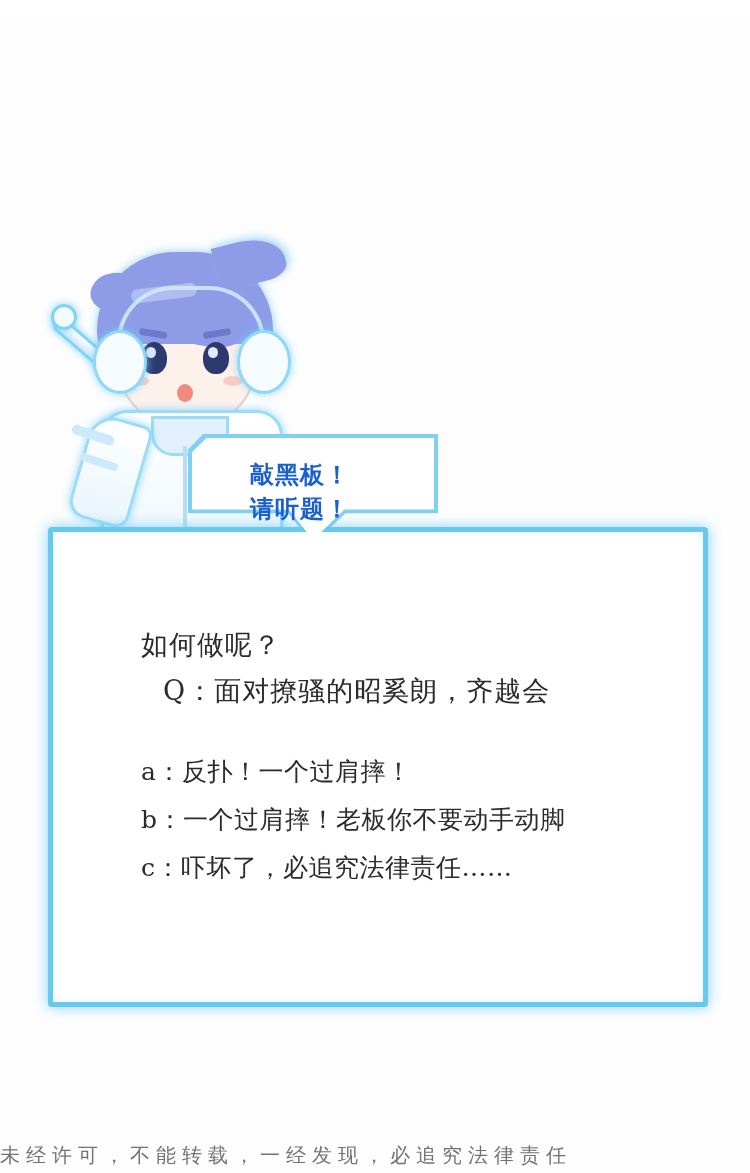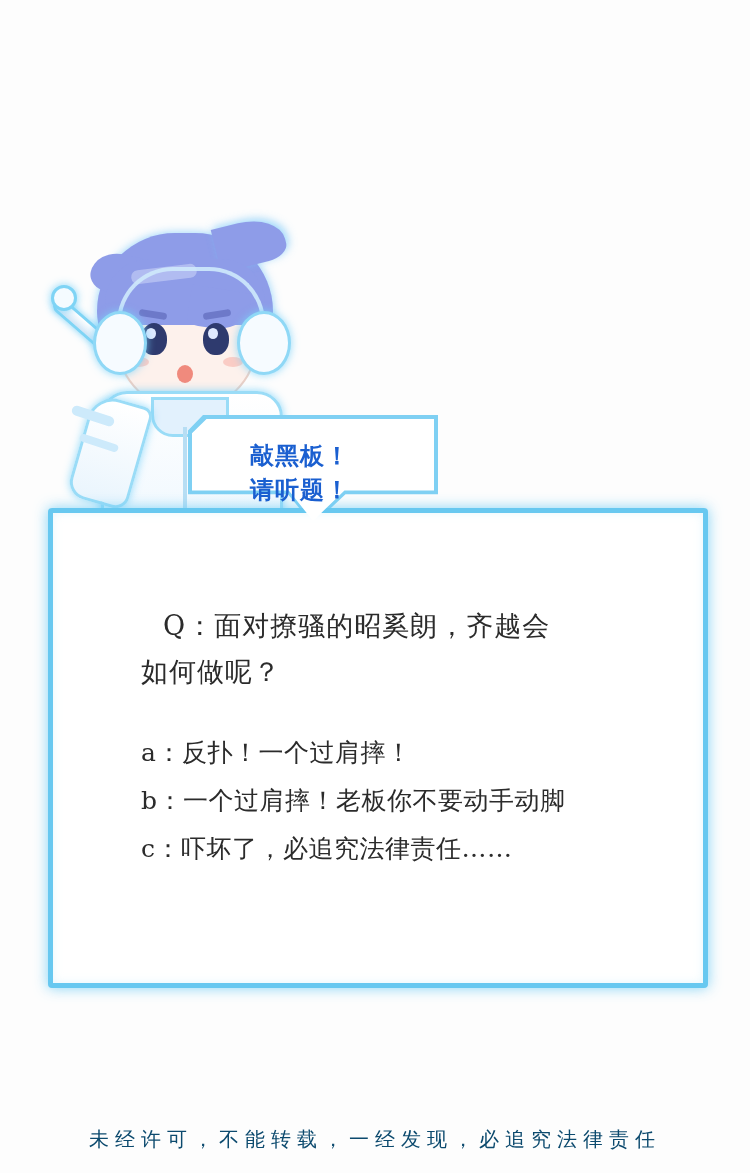--- a/index.html
+++ b/index.html
@@ -12,20 +12,21 @@
     height: 1173px;
     position: relative;
     overflow: hidden;
     font-family: "Liberation Sans", sans-serif;
   }
 
   .page {
     position: absolute;
     inset: 0;
     background: #fdfdfd;
+    margin-top: 19px;
   }
 
   
   .character {
     position: absolute;
     left: 55px;
     top: 215px;
     width: 270px;
     height: 320px;
   }
@@ -346,23 +347,23 @@
     font-size: 25px;
     line-height: 48px;
     letter-spacing: 0.5px;
   }
 
   
   .footer-note {
     position: absolute;
     left: 0;
     right: 0;
-    bottom: 20px;
-    text-align: center;
-    color: #0c4a6e;
+    bottom: 4px;
+    text-align: left;
+    color: #737373;
     font-family: "DejaVu Sans", "Liberation Sans", sans-serif;
     font-size: 20px;
     letter-spacing: 6px;
     white-space: nowrap;
   }
 </style>
 </head>
 <body>
 
 <div class="page">
@@ -403,22 +404,22 @@
     <div class="speech-border"></div>
     <div class="speech-inner"></div>
     <div class="speech-text">
       <div>敲黑板！</div>
       <div>请听题！</div>
     </div>
   </div>
 
   <div class="board">
     <div class="board-inner">
+      <div class="q-line second">如何做呢？</div>
       <div class="q-line indent">Q：面对撩骚的昭奚朗，齐越会</div>
-      <div class="q-line second">如何做呢？</div>
 
       <div class="options">
         <div class="opt">a：反扑！一个过肩摔！</div>
         <div class="opt">b：一个过肩摔！老板你不要动手动脚</div>
         <div class="opt">c：吓坏了，必追究法律责任……</div>
       </div>
     </div>
   </div>
 
   <div class="footer-note">未经许可，不能转载，一经发现，必追究法律责任</div>

